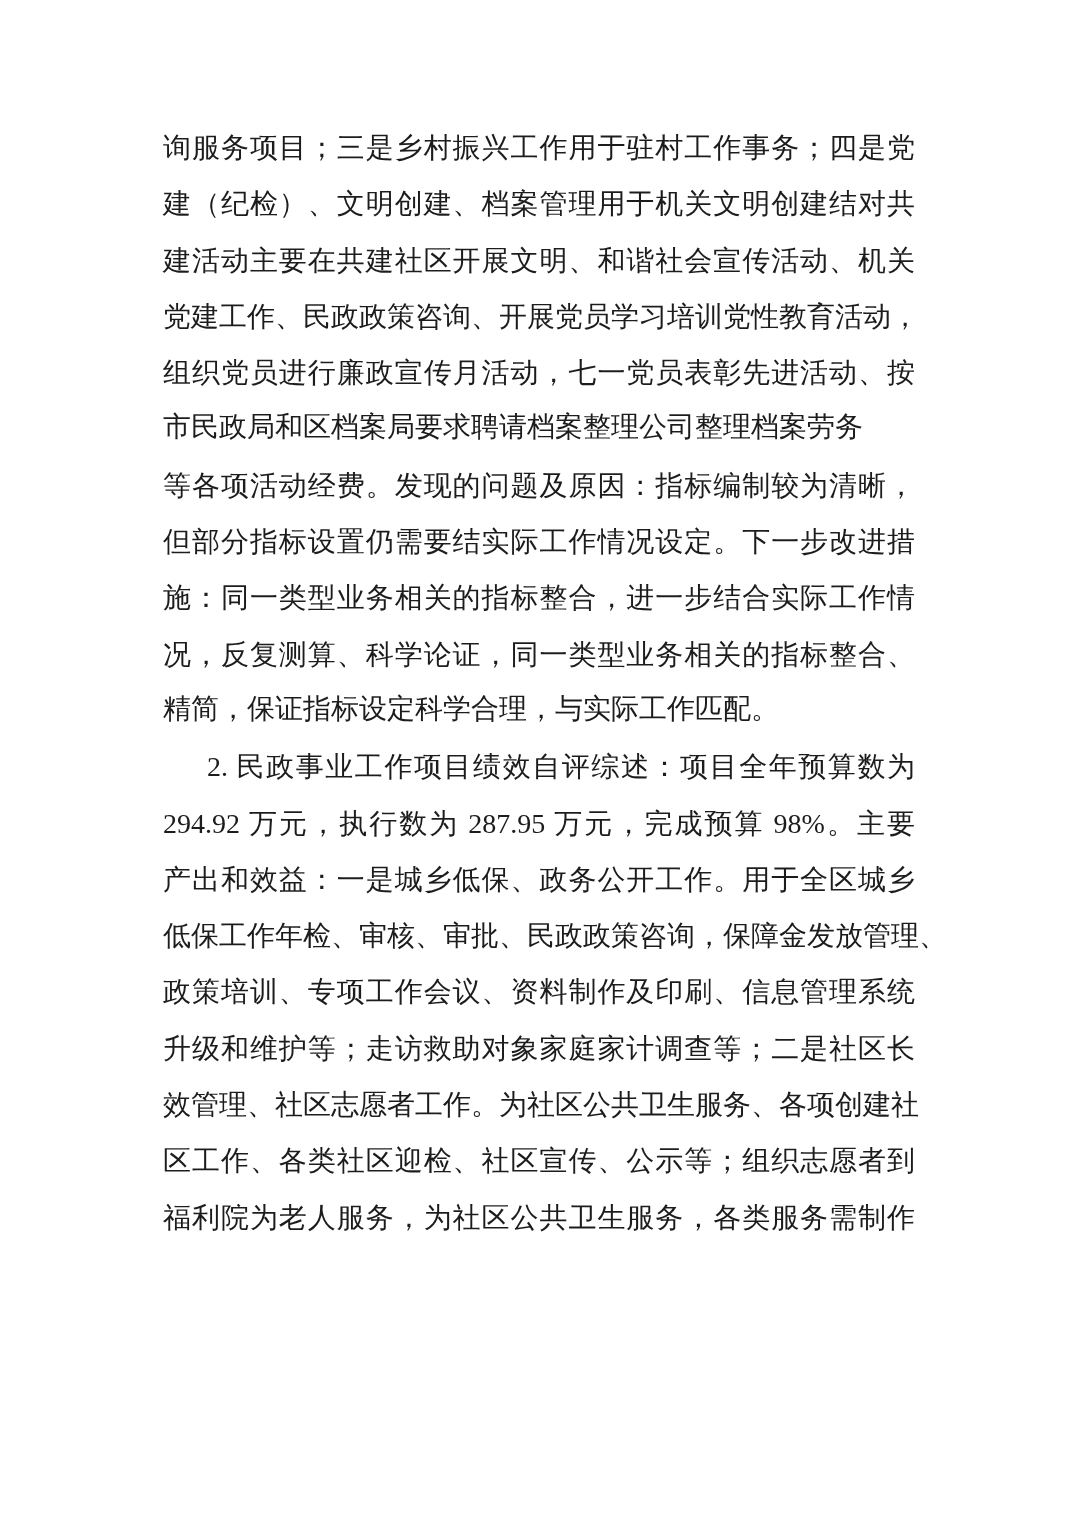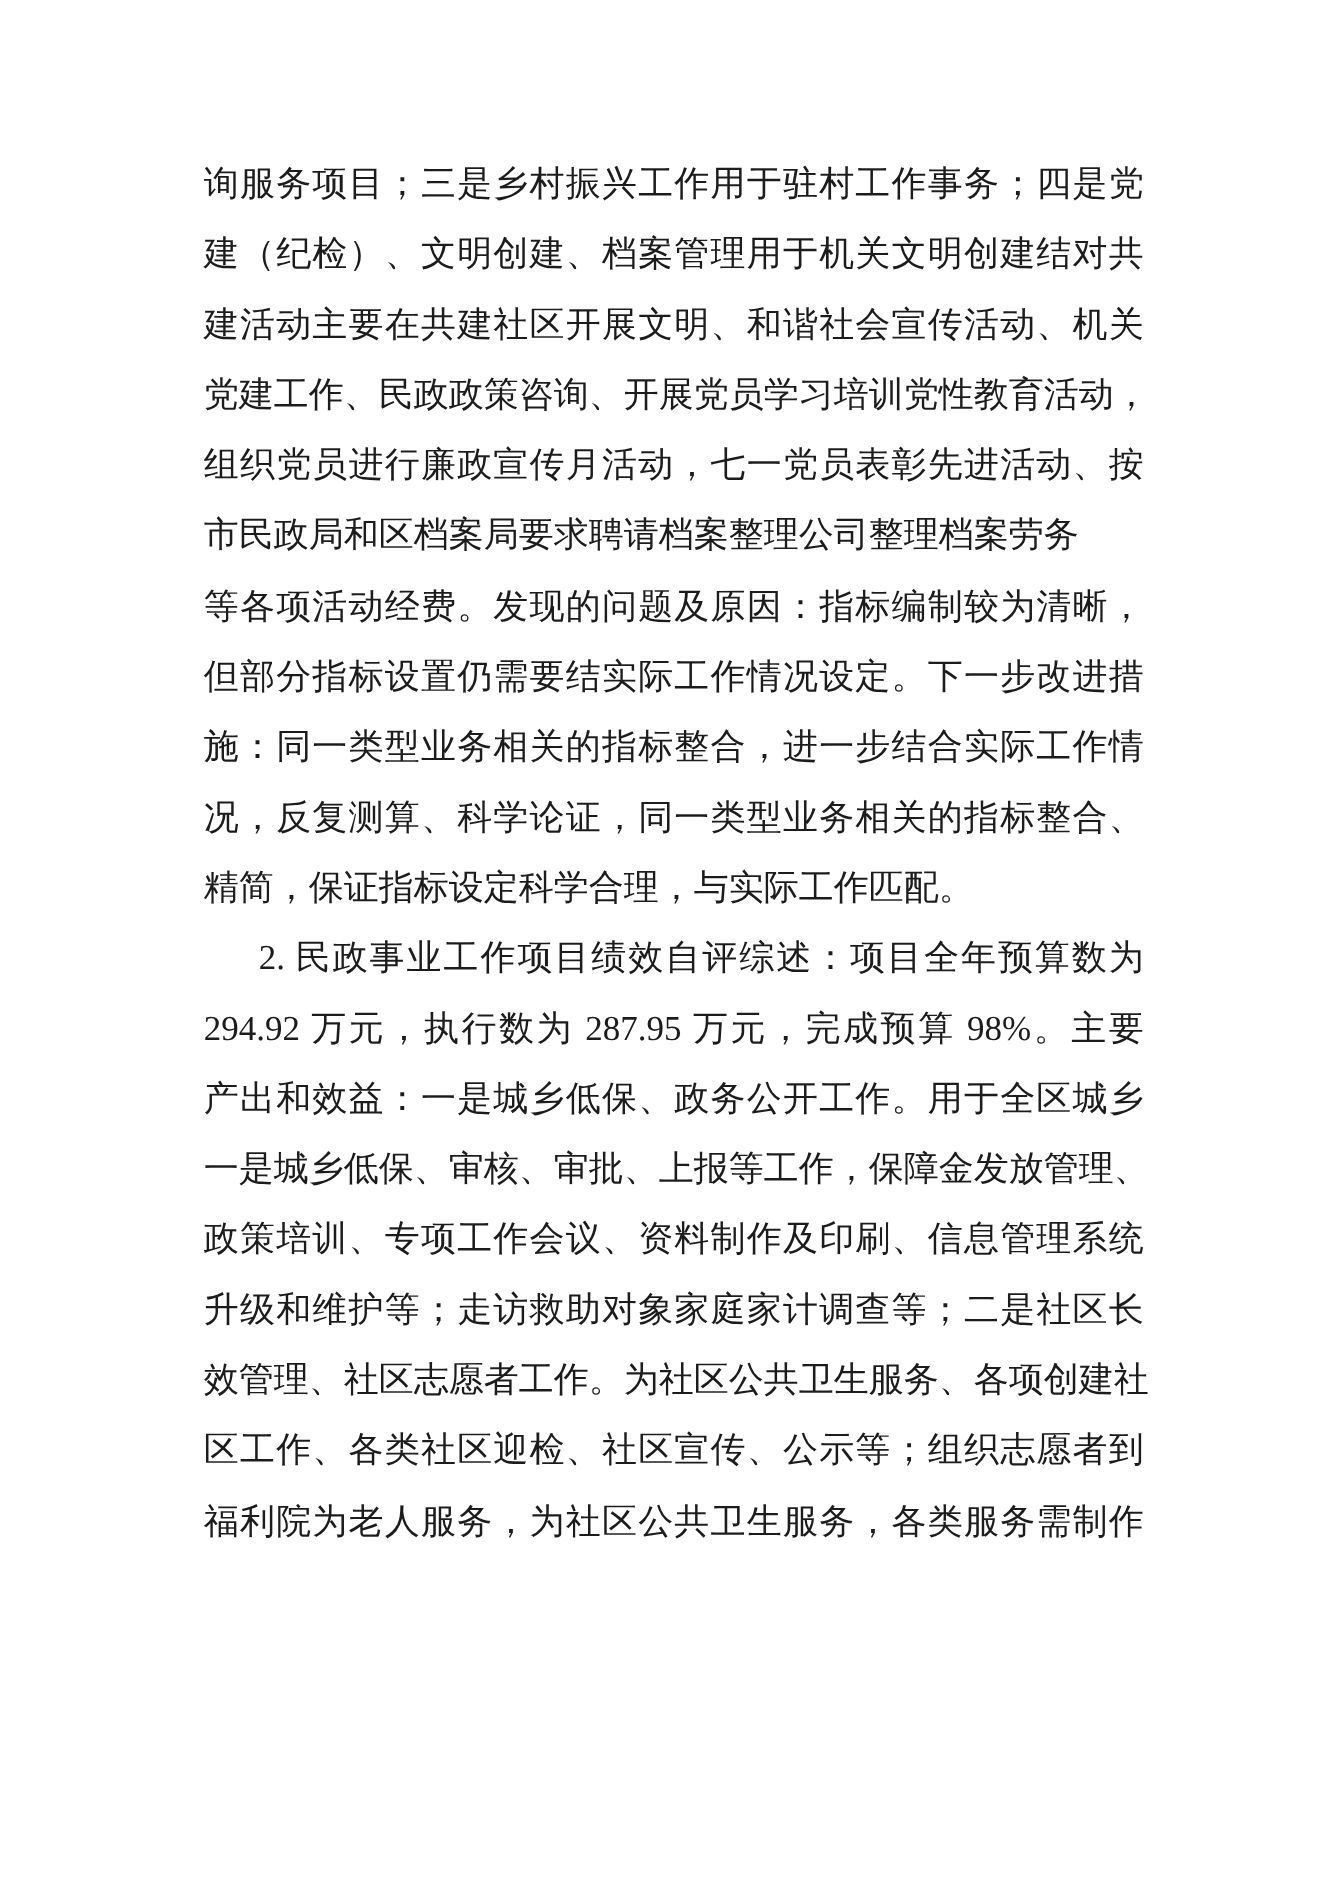--- a/index.html
+++ b/index.html
@@ -29,20 +29,21 @@
     text-align: justify;
     text-align-last: justify;
     overflow: visible;
     white-space: nowrap;
   }
   
   .line.no-just {
     text-align: left;
     text-align-last: left;
     white-space: normal;
+    font-family: Liberation Mono, monospace;
   }
   .line.indent {
     text-indent: 44px;
   }
   .page-number {
     position: absolute;
     left: 0;
     top: 1405px;
     width: 1074px;
     text-align: center;
@@ -64,21 +65,21 @@
     <div class="line">组织党员进行廉政宣传月活动，七一党员表彰先进活动、按</div>
     <div class="line no-just">市民政局和区档案局要求聘请档案整理公司整理档案劳务</div>
     <div class="line">等各项活动经费。发现的问题及原因：指标编制较为清晰，</div>
     <div class="line">但部分指标设置仍需要结实际工作情况设定。下一步改进措</div>
     <div class="line">施：同一类型业务相关的指标整合，进一步结合实际工作情</div>
     <div class="line">况，反复测算、科学论证，同一类型业务相关的指标整合、</div>
     <div class="line no-just">精简，保证指标设定科学合理，与实际工作匹配。</div>
     <div class="line indent">2. 民政事业工作项目绩效自评综述：项目全年预算数为</div>
     <div class="line">294.92 万元，执行数为 287.95 万元，完成预算 98%。主要</div>
     <div class="line">产出和效益：一是城乡低保、政务公开工作。用于全区城乡</div>
-    <div class="line">一是城乡低保、审核、审批、上报等工作，保障金发放管理、</div>
+    <div class="line">低保工作年检、审核、审批、民政政策咨询，保障金发放管理、</div>
     <div class="line">政策培训、专项工作会议、资料制作及印刷、信息管理系统</div>
     <div class="line">升级和维护等；走访救助对象家庭家计调查等；二是社区长</div>
     <div class="line">效管理、社区志愿者工作。为社区公共卫生服务、各项创建社</div>
     <div class="line">区工作、各类社区迎检、社区宣传、公示等；组织志愿者到</div>
     <div class="line">福利院为老人服务，为社区公共卫生服务，各类服务需制作</div>
   </div>
 
   <div class="page-number">- 26 -</div>
 </div>
 

